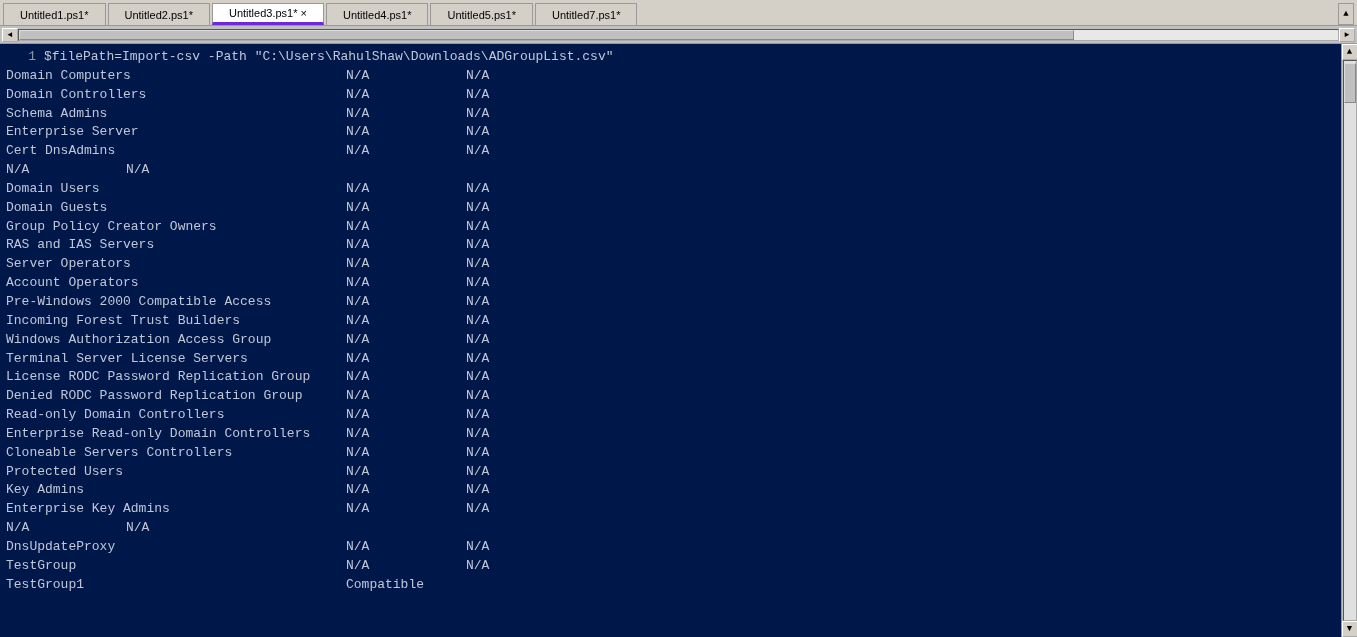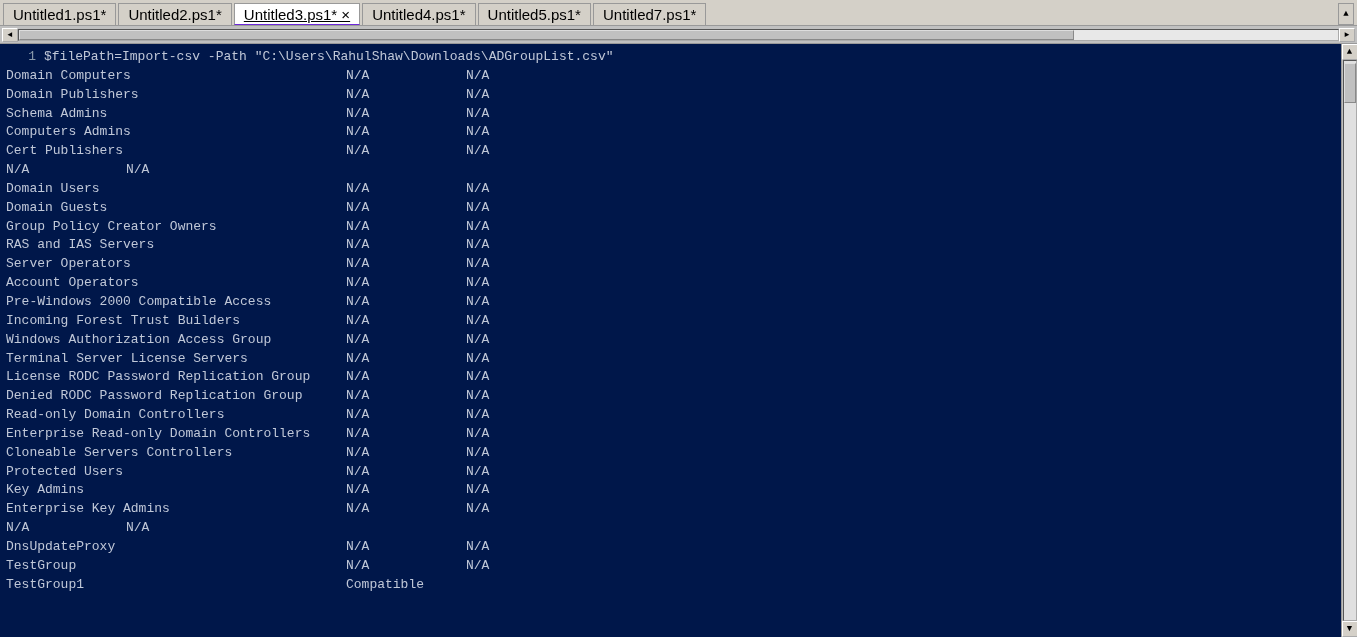--- a/index.html
+++ b/index.html
@@ -18,38 +18,37 @@
       align-items: center;
       background: #d4d0c8;
       border-bottom: 1px solid #999;
       padding: 3px 3px 0 3px;
       height: 26px;
       position: relative;
     }
     .tab {
       display: inline-flex;
       align-items: center;
-      padding: 2px 9px;
+      padding: 2px 16px;
       border: 1px solid #999;
       border-bottom: none;
       background: #d4d0c8;
       color: #000;
       font-family: 'Segoe UI', Tahoma, sans-serif;
-      font-size: 15px;
+      font-size: 11px;
       cursor: pointer;
       height: 22px;
       margin-right: 2px;
       white-space: nowrap;
     }
     .tab.active {
       background: #ffffff;
-      border-bottom: 1px solid #6d28d9;
+      border-bottom: 3px solid #6d28d9;
       z-index: 2;
       font-weight: normal;
-      text-decoration: underline;
     }
     .tab-scroll-btn {
       margin-left: auto;
       display: flex;
       flex-direction: column;
       align-items: center;
       justify-content: center;
       width: 16px;
       height: 22px;
       border: 1px solid #999;
@@ -198,24 +197,24 @@
 <div class="console-wrapper">
   <div class="console-area">
 
     <div class="console-line">
       <span class="line-num">1</span>
       <span>$filePath=Import-csv -Path "C:\Users\RahulShaw\Downloads\ADGroupList.csv"</span>
     </div>
 
     <div id="data-rows">
         <div class="console-line"><span class="col1">Domain Computers</span><span class="col2">N/A</span><span class="col3">N/A</span></div>
-        <div class="console-line"><span class="col1">Domain Publishers</span><span class="col2">N/A</span><span class="col3">N/A</span></div>
+        <div class="console-line"><span class="col1">Domain Controllers</span><span class="col2">N/A</span><span class="col3">N/A</span></div>
         <div class="console-line"><span class="col1">Schema Admins</span><span class="col2">N/A</span><span class="col3">N/A</span></div>
-        <div class="console-line"><span class="col1">Computers Admins</span><span class="col2">N/A</span><span class="col3">N/A</span></div>
-        <div class="console-line"><span class="col1">Cert Publishers</span><span class="col2">N/A</span><span class="col3">N/A</span></div>
+        <div class="console-line"><span class="col1">Enterprise Server</span><span class="col2">N/A</span><span class="col3">N/A</span></div>
+        <div class="console-line"><span class="col1">Cert DnsAdmins</span><span class="col2">N/A</span><span class="col3">N/A</span></div>
         <div class="console-line"><span class="col2">N/A</span><span class="col3">N/A</span></div>
         <div class="console-line"><span class="col1">Domain Users</span><span class="col2">N/A</span><span class="col3">N/A</span></div>
         <div class="console-line"><span class="col1">Domain Guests</span><span class="col2">N/A</span><span class="col3">N/A</span></div>
         <div class="console-line"><span class="col1">Group Policy Creator Owners</span><span class="col2">N/A</span><span class="col3">N/A</span></div>
         <div class="console-line"><span class="col1">RAS and IAS Servers</span><span class="col2">N/A</span><span class="col3">N/A</span></div>
         <div class="console-line"><span class="col1">Server Operators</span><span class="col2">N/A</span><span class="col3">N/A</span></div>
         <div class="console-line"><span class="col1">Account Operators</span><span class="col2">N/A</span><span class="col3">N/A</span></div>
         <div class="console-line"><span class="col1">Pre-Windows 2000 Compatible Access</span><span class="col2">N/A</span><span class="col3">N/A</span></div>
         <div class="console-line"><span class="col1">Incoming Forest Trust Builders</span><span class="col2">N/A</span><span class="col3">N/A</span></div>
         <div class="console-line"><span class="col1">Windows Authorization Access Group</span><span class="col2">N/A</span><span class="col3">N/A</span></div>

